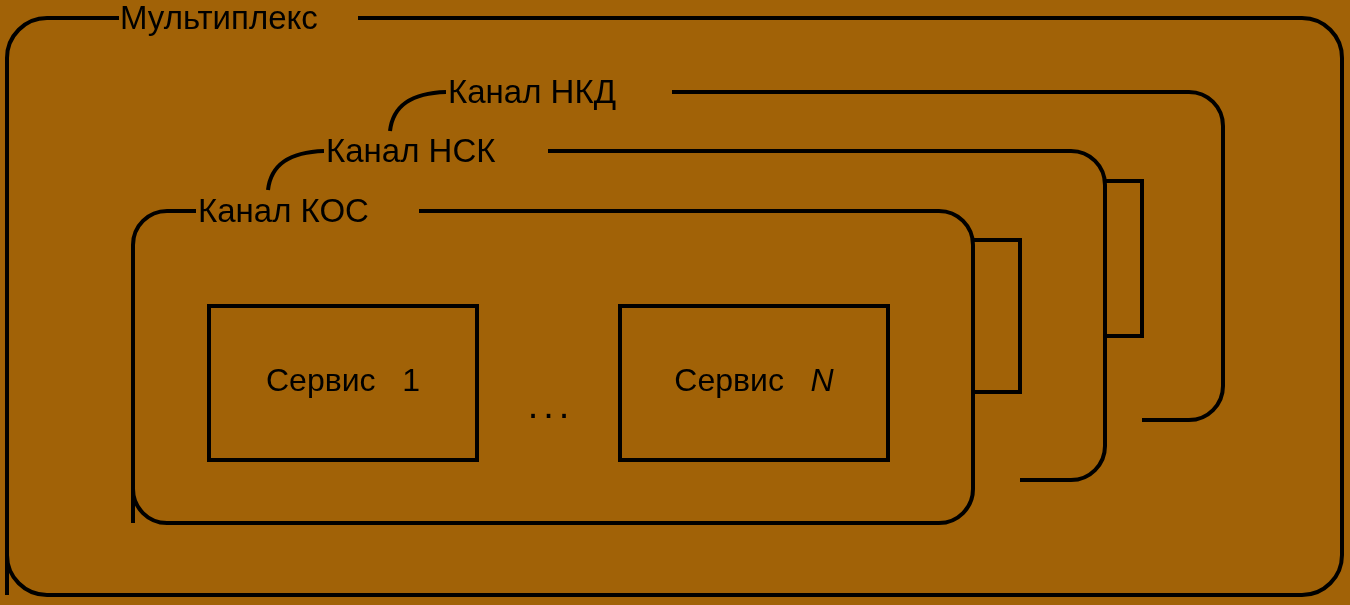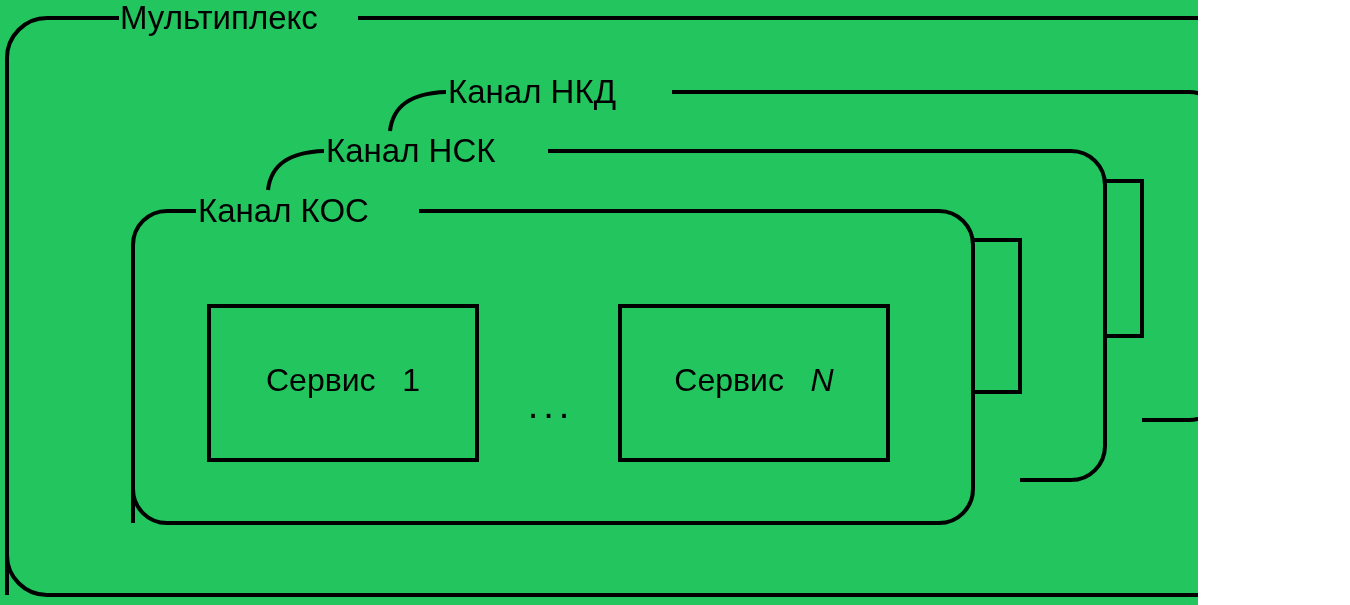--- a/index.html
+++ b/index.html
@@ -3,23 +3,23 @@
 <meta charset="utf-8">
 <title>Мультиплекс</title>
 <style>
   html,body{margin:0;padding:0;background:#ffffff;}
   body{
     font-family:"Liberation Sans","DejaVu Sans",sans-serif;
     -webkit-font-smoothing:antialiased;
   }
   #stage{
     position:relative;
-    width:1198px;
+    width:1350px;
     height:605px;
-    background:#22c55e;
+    background:#a16207;
     overflow:hidden;
   }
   #stage svg{
     position:absolute;
     left:0; top:0;
     width:1350px;
     height:605px;
   }
   .lbl{
     font-family:"Liberation Sans","DejaVu Sans",sans-serif;

